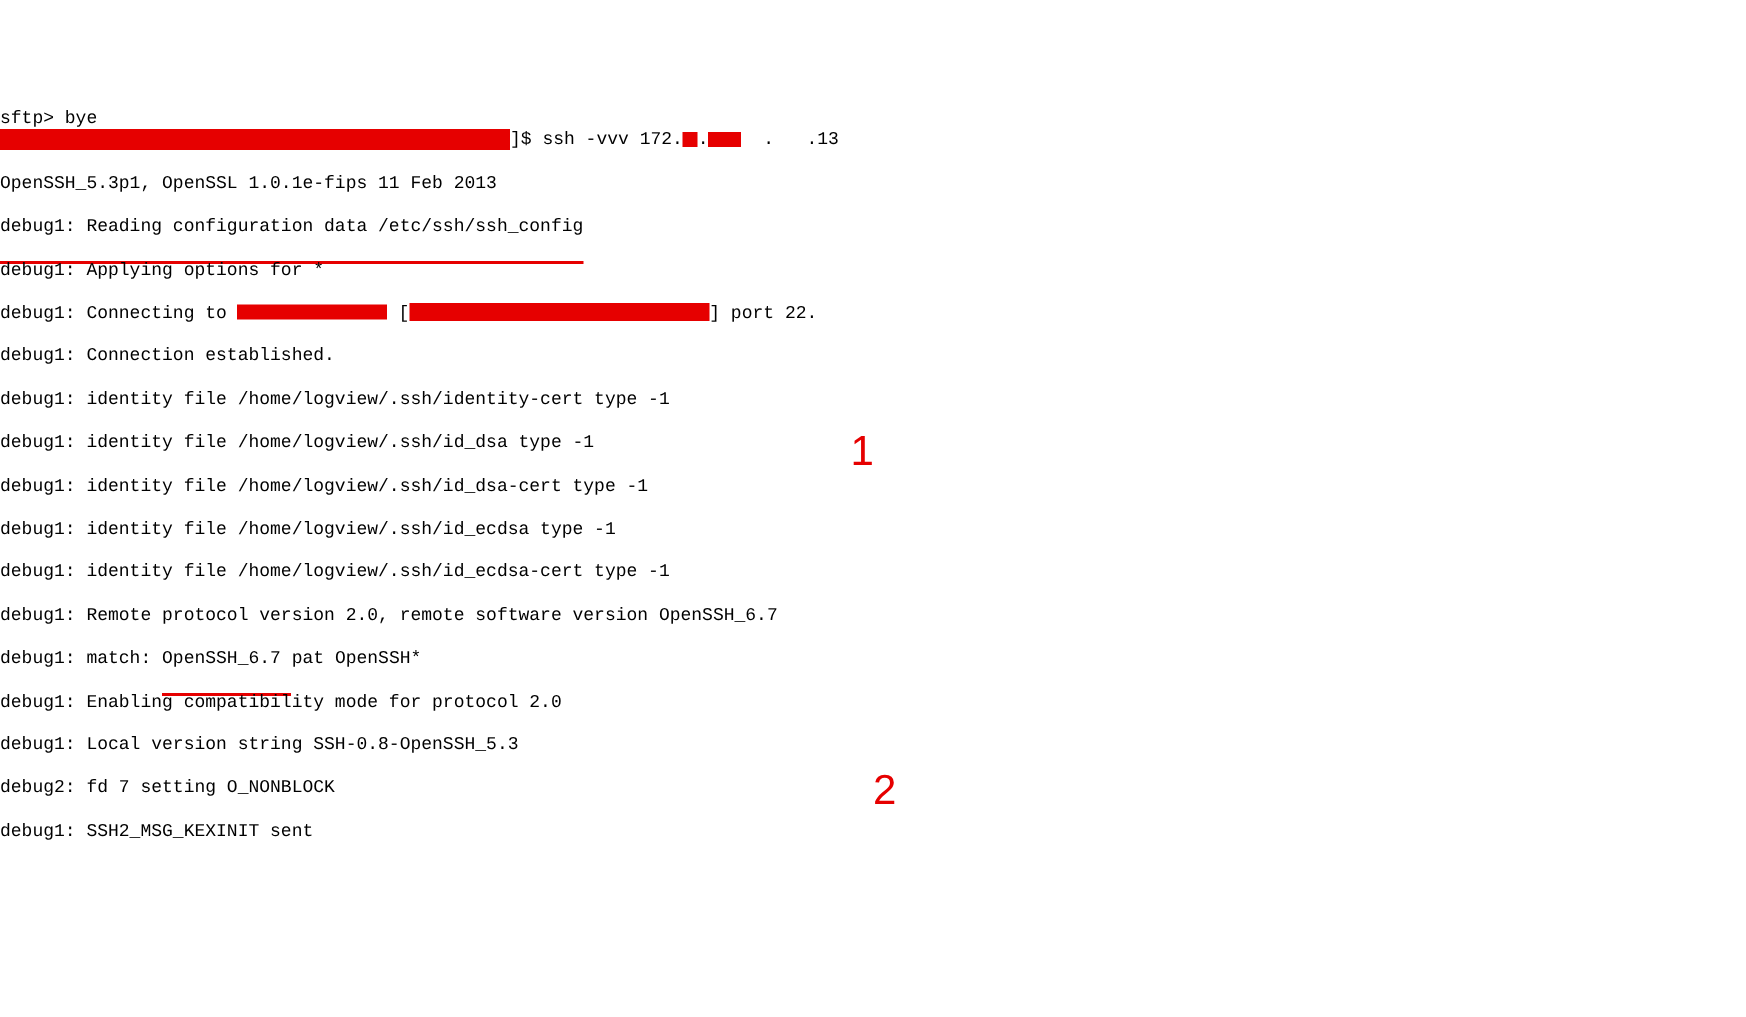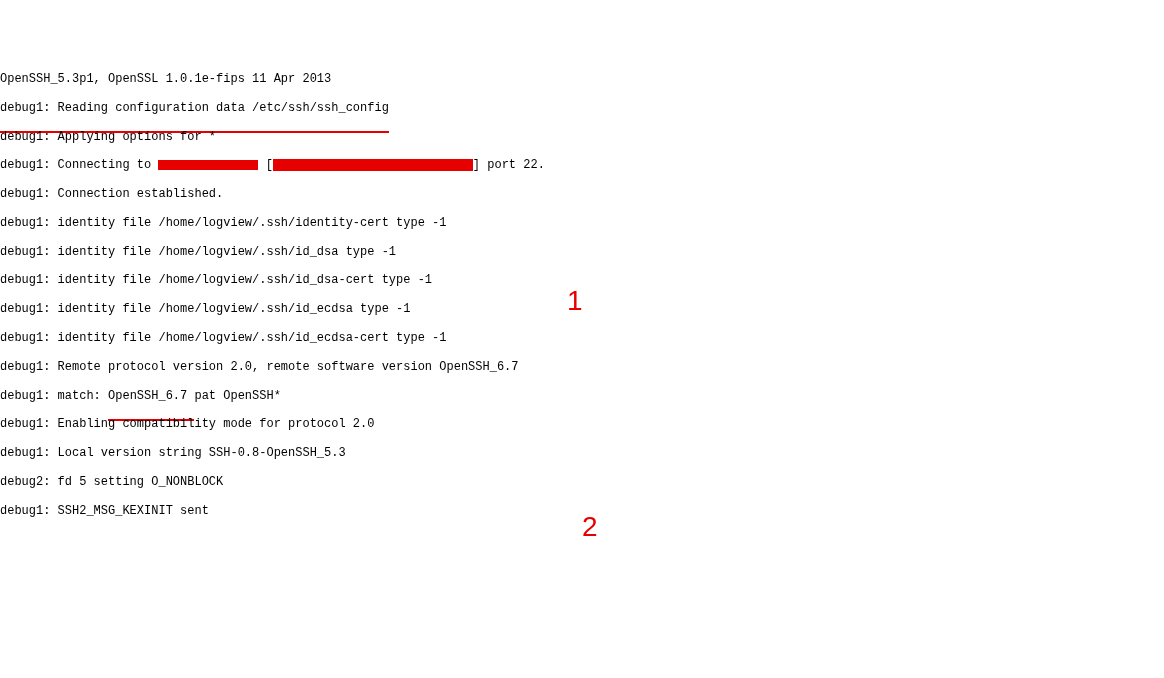--- a/index.html
+++ b/index.html
@@ -38,35 +38,37 @@
     }
     .anno-1 { left: 567px; top: 284px; }
     .anno-2 { left: 582px; top: 510px; }
   </style>
 </head>
 <body>
 
 
 
 <div class="terminal-output">
-<span class="line">OpenSSH_5.3p1, OpenSSL 1.0.1e-fips 11 Apr 2013</span>
+<span class="line"><span>sftp&gt; bye</span>
+<span class="redact redact-a"></span><span>]$ </span><span>ssh -vvv 172.</span><span class="redact" style="width:10px;height:10px"></span>.<span class="redact" style="width:22px;height:10px"></span><span>  .   .13</span></span>
+<span class="line">OpenSSH_5.3p1, OpenSSL 1.0.1e-fips 11 Feb 2013</span>
 <span class="line"><span class="underline-red">debug1: Reading configuration data /etc/ssh/ssh_config</span></span>
 <span class="line">debug1: Applying options for *</span>
 <span class="line"><span>debug1: Connecting to </span><span class="redact" style="width:100px;height:10px"></span><span> [</span><span class="redact redact-b"></span><span>] port 22.</span></span>
 <span class="line">debug1: Connection established.</span>
 <span class="line">debug1: identity file /home/logview/.ssh/identity-cert type -1</span>
 <span class="line">debug1: identity file /home/logview/.ssh/id_dsa type -1</span>
 <span class="line">debug1: identity file /home/logview/.ssh/id_dsa-cert type -1</span>
 <span class="line">debug1: identity file /home/logview/.ssh/id_ecdsa type -1</span>
 <span class="line">debug1: identity file /home/logview/.ssh/id_ecdsa-cert type -1</span>
 <span class="line">debug1: Remote protocol version 2.0, remote software version OpenSSH_6.7</span>
 <span class="line"><span>debug1: match: </span><span class="underline-red">OpenSSH_6.7 </span><span>pat OpenSSH*</span></span>
 <span class="line">debug1: Enabling compatibility mode for protocol 2.0</span>
 <span class="line">debug1: Local version string SSH-0.8-OpenSSH_5.3</span>
-<span class="line">debug2: fd 5 setting O_NONBLOCK</span>
+<span class="line">debug2: fd 7 setting O_NONBLOCK</span>
 <span class="line">debug1: SSH2_MSG_KEXINIT sent</span>
 
 
 
 
 
 
 
 
 

